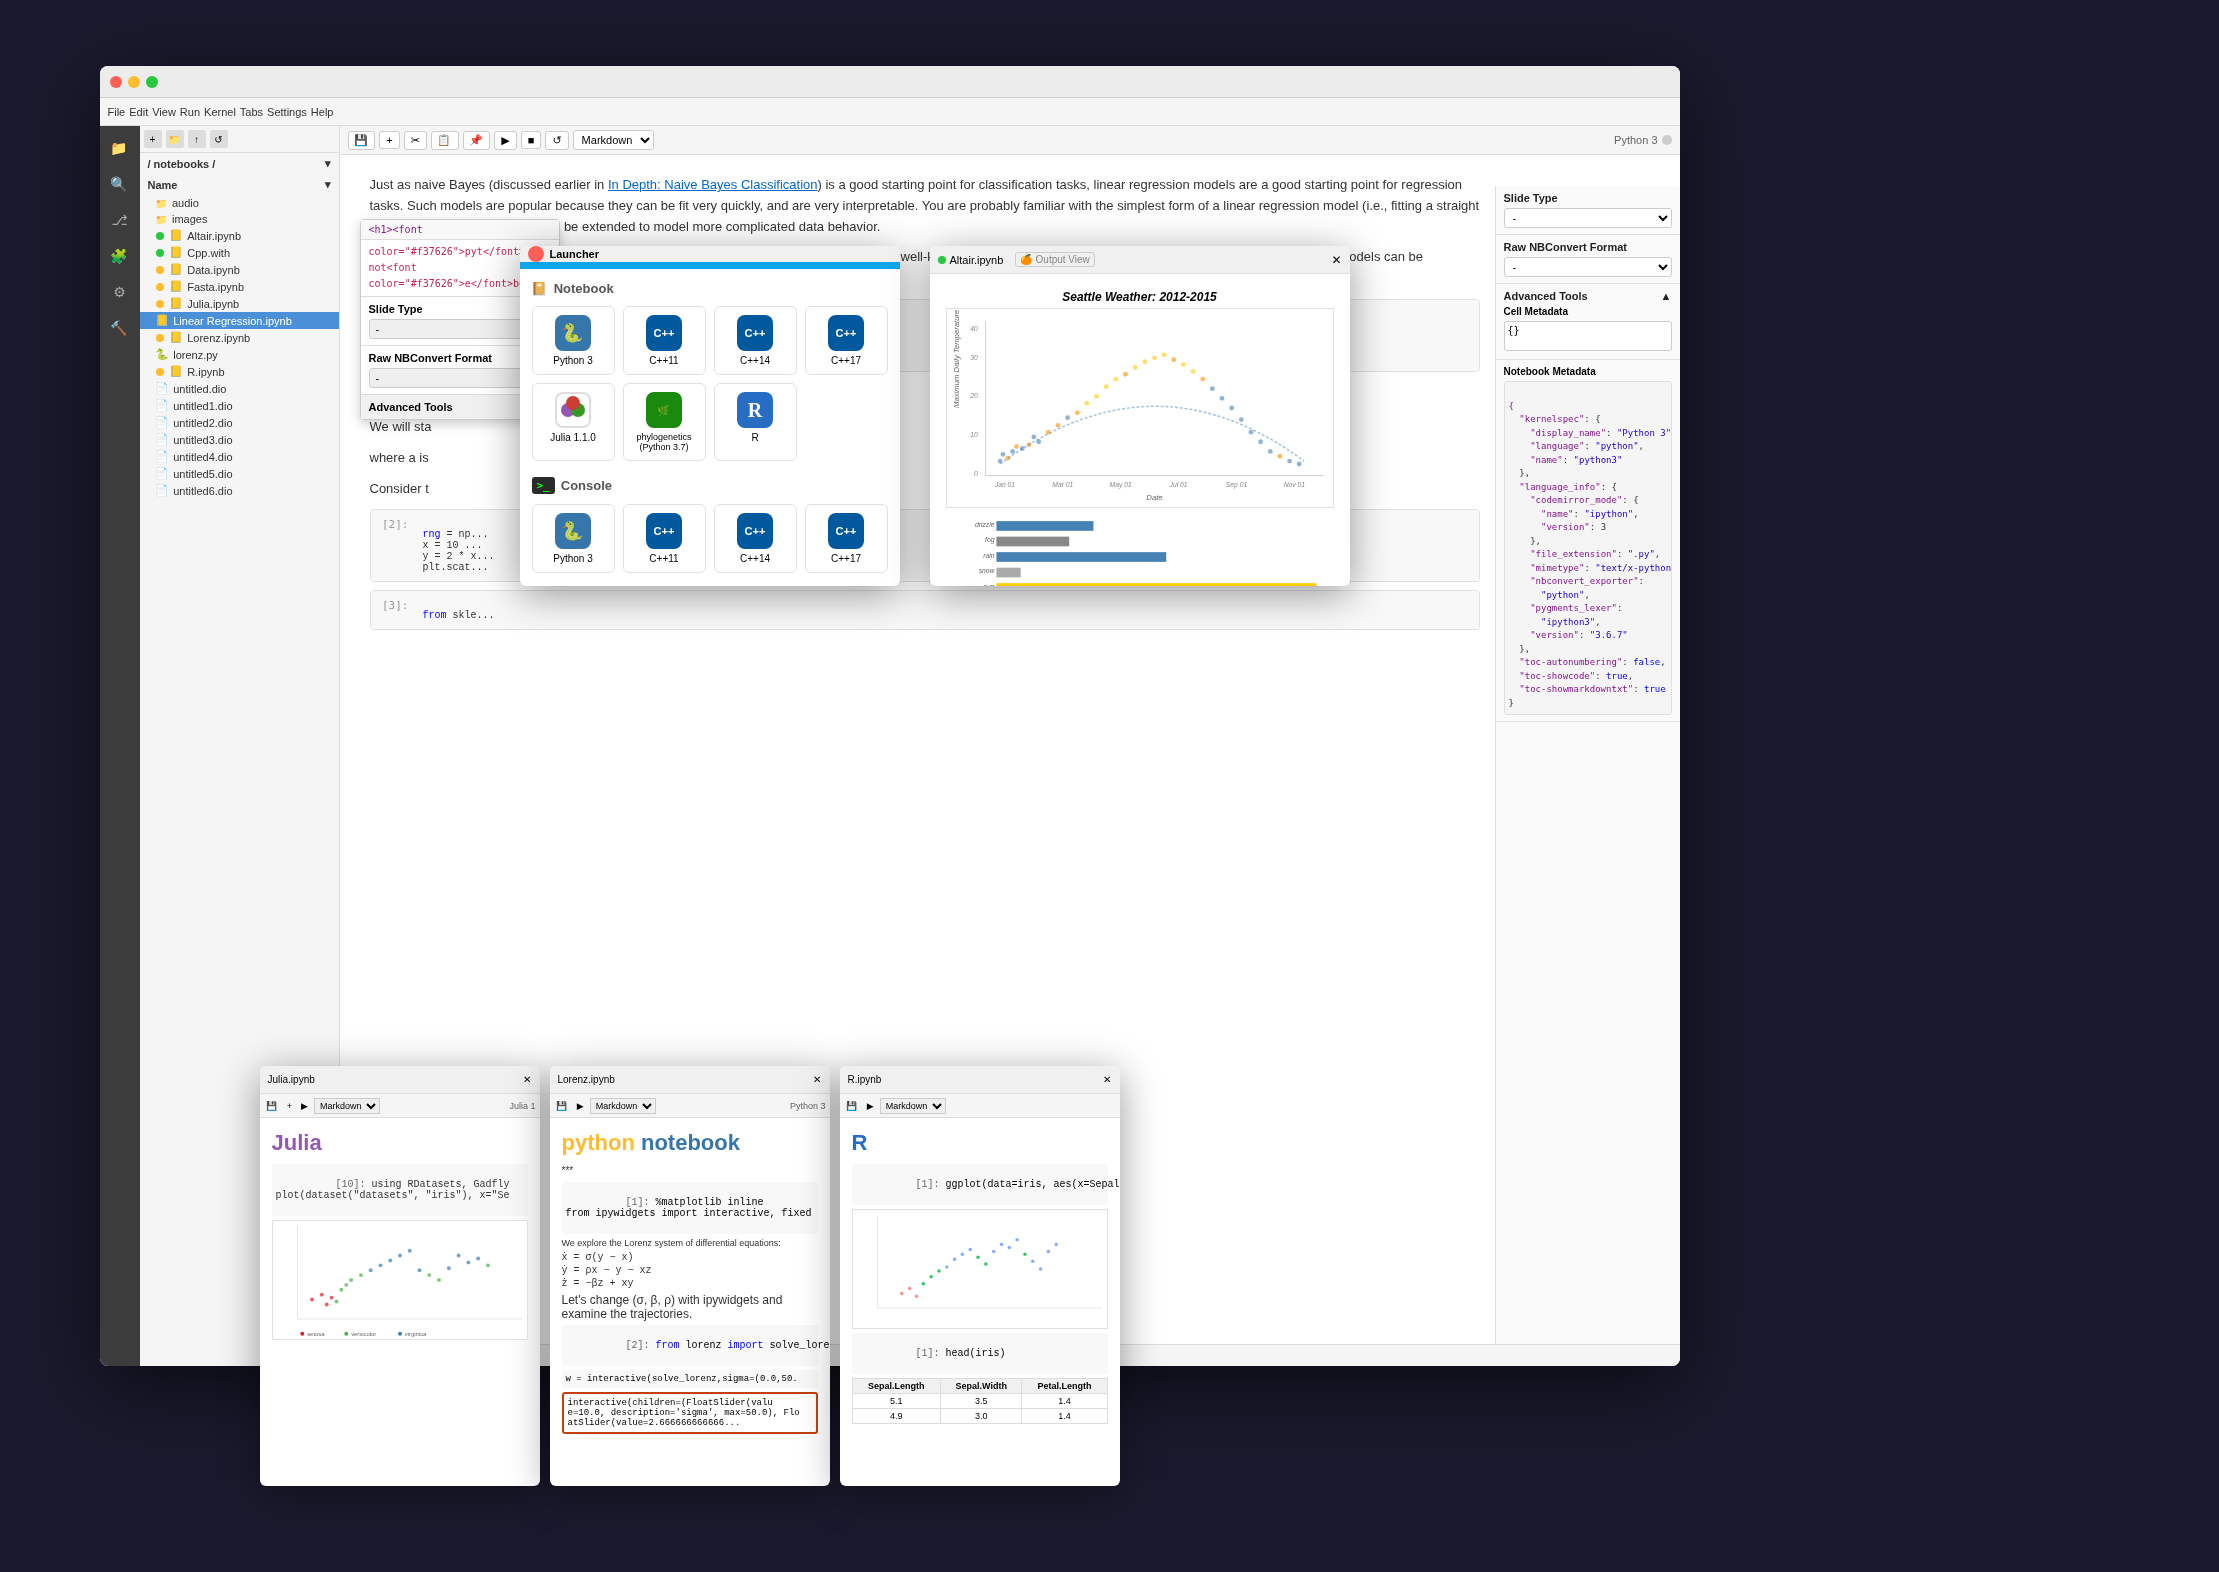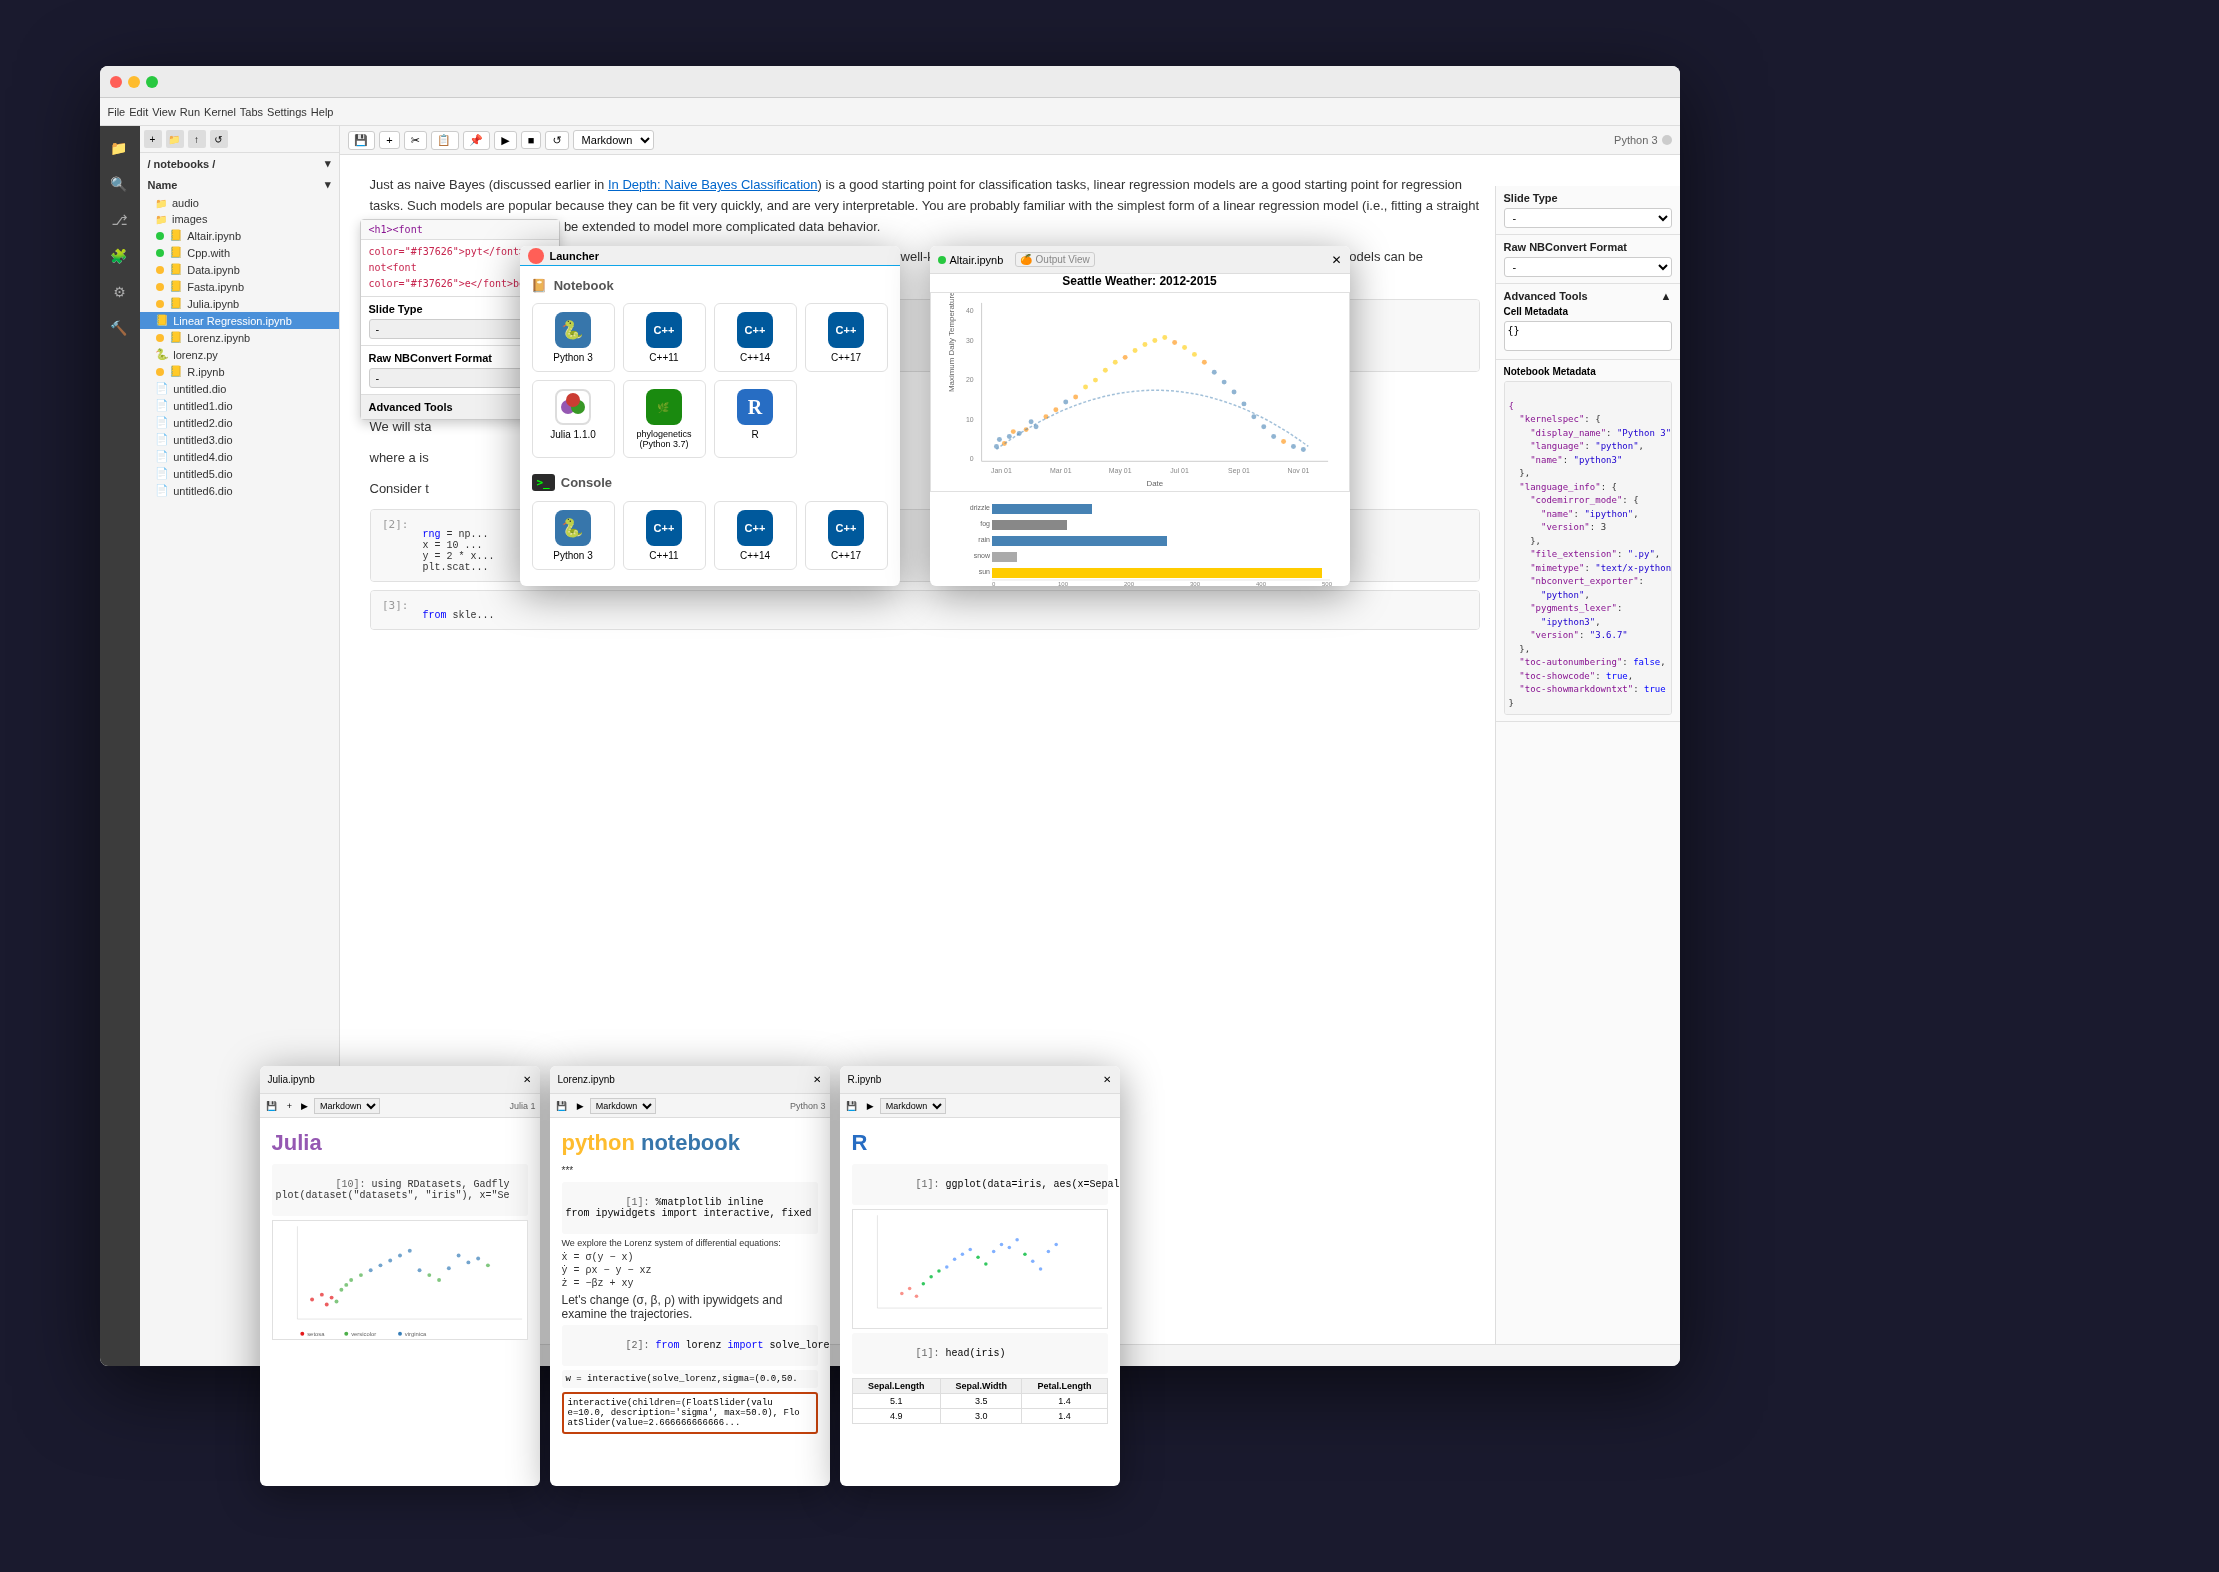--- a/index.html
+++ b/index.html
@@ -241,21 +241,21 @@
       z-index: 10;
     }
     .launcher-titlebar {
       height: 20px;
       background: #f0f0f0;
       display: flex;
       align-items: center;
       padding: 8px 8px;
       font-size: 11px;
       font-weight: bold;
-      border-bottom: 1px solid #0ea5e9;
+      border-bottom: 7px solid #0ea5e9;
       justify-content: space-between;
     }
     .close-btn {
       width: 16px; height: 16px;
       background: #ff5f57;
       border-radius: 50%;
       border: none;
       cursor: pointer;
       font-size: 10px;
     }
@@ -311,24 +311,25 @@
       height: 28px;
       background: #f0f0f0;
       display: flex;
       align-items: center;
       padding: 0 8px;
       font-size: 11px;
       border-bottom: 1px solid #ddd;
       justify-content: space-between;
     }
     .altair-content {
-      padding: 0;
+      padding: 16px;
       font-size: 11px;
       height: calc(100% - 28px);
       overflow: hidden;
+      font-style: italic;
     }
     .chart-title {
       font-size: 12px;
       font-weight: bold;
       text-align: center;
       margin-bottom: 4px;
     }
     .chart-area {
       height: 200px;
       position: relative;

